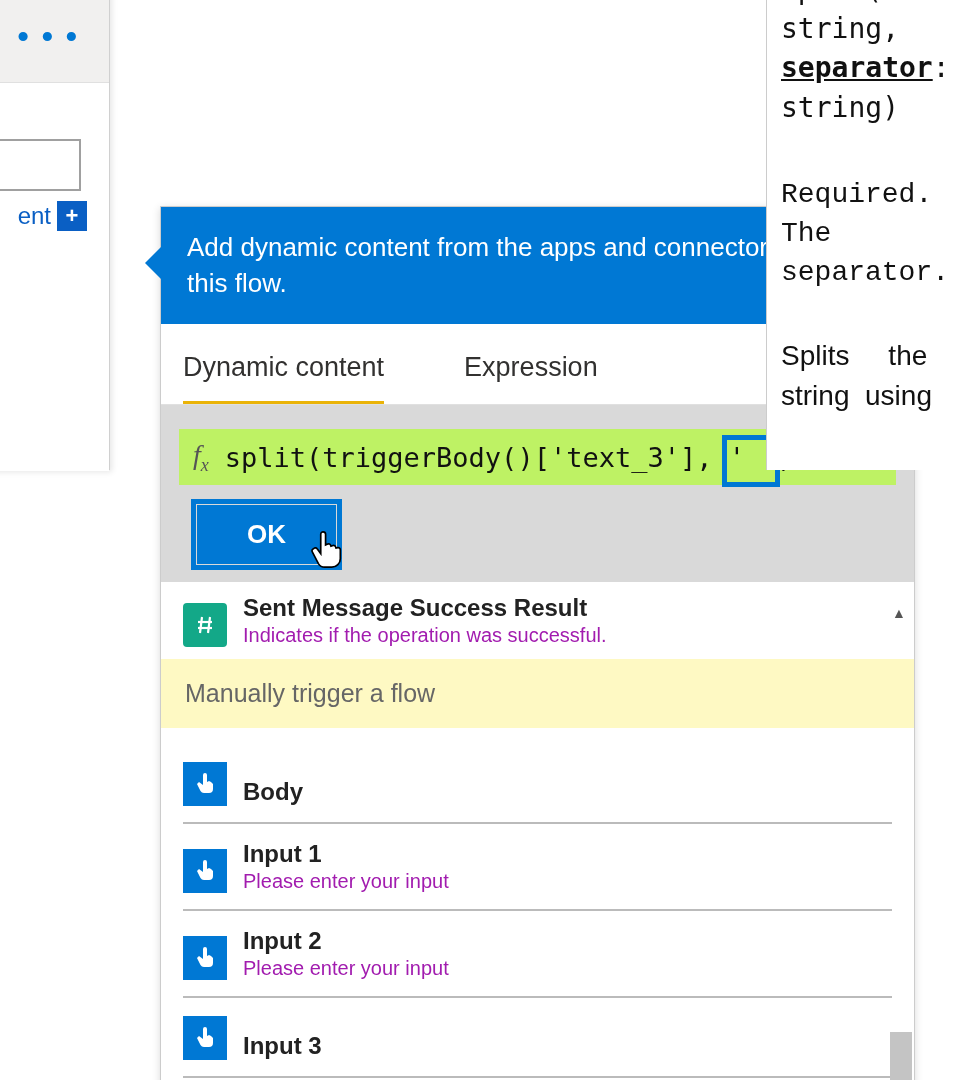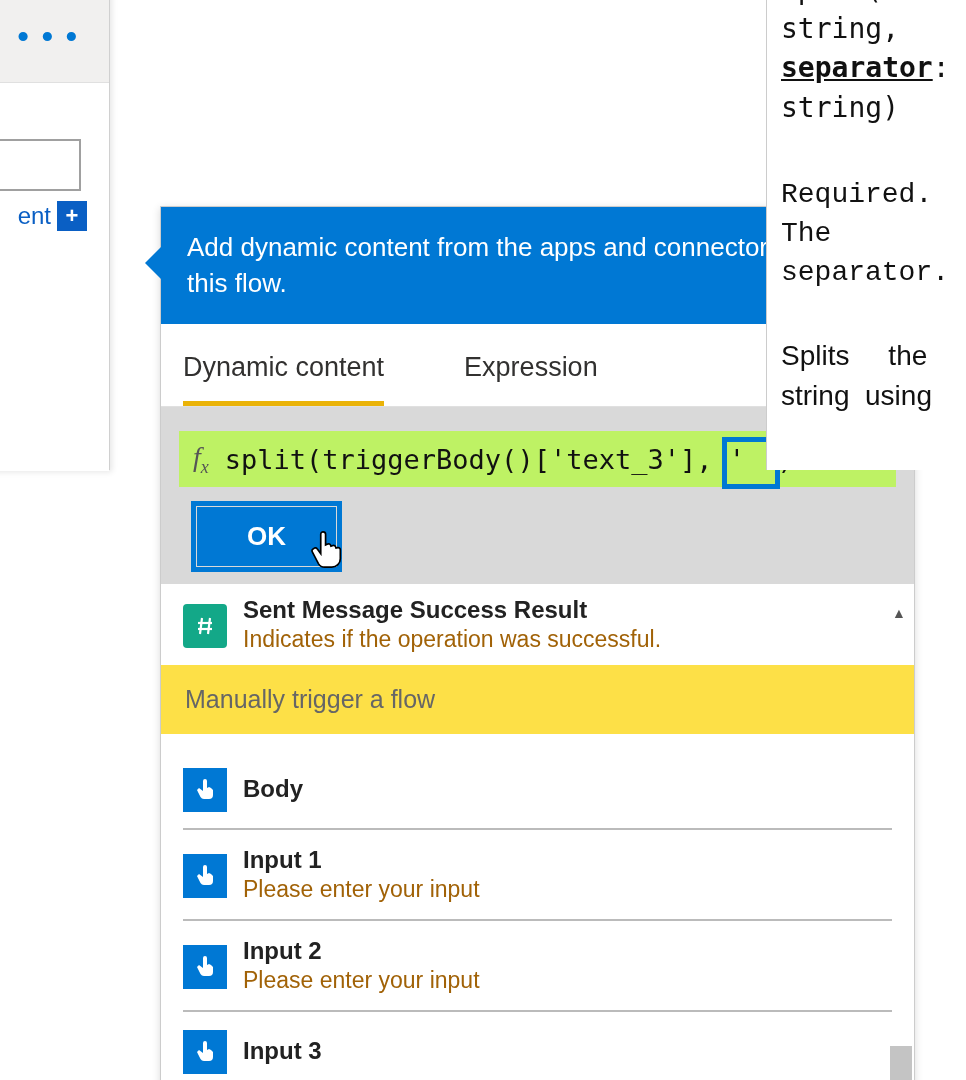--- a/index.html
+++ b/index.html
@@ -108,21 +108,21 @@
     padding: 28px 22px 0 22px;
     font-size: 27px;
     color: #323130;
     border-bottom: 1px solid #e0e0e0;
   }
   .dc-tab {
     padding-bottom: 18px;
     cursor: pointer;
   }
   .dc-tab.active {
-    border-bottom: 5px solid #eab308;
+    border-bottom: 3px solid #eab308;
     font-weight: 400;
   }
 
   .expr-area {
     background: #d9d9d9;
     padding: 24px 18px 12px 18px;
   }
   .expr-input-row {
     background: #bef264;
     display: flex;
@@ -181,44 +181,44 @@
     width: 36px;
     height: 40px;
     z-index: 30;
   }
 
   .results {
     background: #fff;
   }
   .result-row {
     display: flex;
-    align-items: center;
+    align-items: flex-end;
     gap: 16px;
     padding: 12px 22px;
     border-bottom: 2px solid #999;
     cursor: pointer;
   }
   .result-row.noborder { border-bottom: none; }
   .result-icon {
     width: 44px;
     height: 44px;
     display: flex;
     align-items: center;
     justify-content: center;
     color: #fff;
     flex-shrink: 0;
     margin-top: 2px;
   }
   .bg-teal { background: #13a888; border-radius: 4px;}
   .bg-blue { background: #0078d4; }
   .result-text .title { font-size: 24px; color: #222; font-weight: 600; }
-  .result-text .desc { font-size: 23px; color: #a16207; margin-top: 2px; }
+  .result-text .desc { font-size: 20px; color: #a21caf; margin-top: 2px; }
 
   .section-header {
-    background: #fde047;
+    background: #fef9c3;
     padding: 20px 24px;
     font-size: 25px;
     color: #666;
   }
 
   .inner-list {
     padding: 16px 22px;
   }
   .inner-list .result-row {
     padding: 16px 0;

